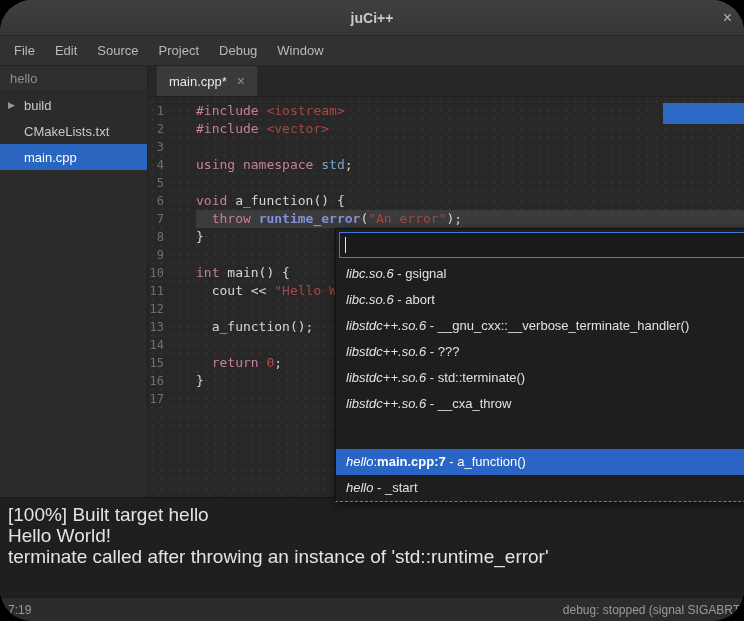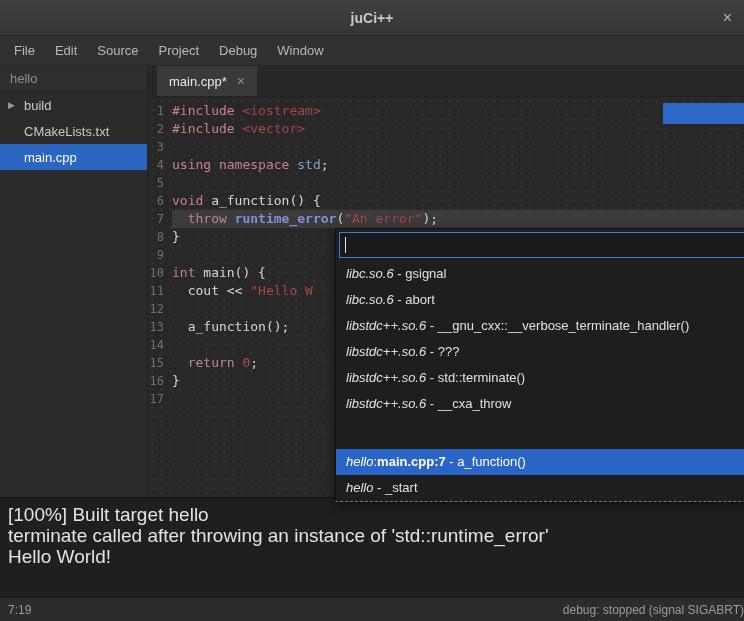--- a/index.html
+++ b/index.html
@@ -1,19 +1,19 @@
 <!DOCTYPE html>
 <html><head>
 <meta charset="utf-8">
 <style>
   * { margin:0; padding:0; box-sizing:border-box; }
   html,body { background:#000; }
   .window {
     width:744px; height:621px; position:relative; overflow:hidden;
-    background:#2b2b2b; font-family:"Liberation Sans",sans-serif; color:#ddd;
+    background:#2b2b2b; font-family:"Liberation Sans",sans-serif; color:#ddd;border-radius:32px;
   }
   
   .titlebar { height:36px; background:linear-gradient(#404040,#363636);
     display:flex; align-items:center; justify-content:center; position:relative;
     border-bottom:1px solid #262626; }
   .title { font-weight:bold; color:#c9c9c9; font-size:14px; }
   .close-btn { position:absolute; right:12px; top:0; bottom:0; display:flex;
     align-items:center; color:#b3b3b3; font-size:16px; cursor:default; }
   
   .menubar { height:30px; background:#313131; display:flex; align-items:center;
@@ -39,21 +39,21 @@
   .tab-close { color:#8f8f8f; font-size:14px; }
   
   .editor { flex:1; position:relative; background:#282828; overflow:hidden;
     font-family:"DejaVu Sans Mono",monospace; font-size:13px;
     background-image:radial-gradient(#323232 1px, transparent 1.2px);
     background-size:9px 9px; }
   .code-lines { padding-top:5px; }
   .line { display:flex; height:18px; line-height:18px; }
   .ln { width:24px; text-align:right; padding-right:8px; color:#6f6f6f;
     flex:none; font-size:12px; }
-  .code { white-space:pre; color:#d6d6d6; flex:1; }
+  .code { white-space:pre; color:#d6d6d6; flex:1;margin-left:24px; }
   .line.current .code { background:#3b3b3b; }
   .tok-pp   { color:#cc7f8c; }
   .tok-kw   { color:#c77f9e; }
   .tok-str  { color:#a94747; }
   .tok-ns   { color:#7ba3c4; }
   .tok-type { color:#8291d8; font-weight:bold; }
   .tok-num  { color:#b0524f; }
   .scroll-thumb { position:absolute; top:6px; right:0; width:81px; height:21px;
     background:#2d6ac6; }
   
@@ -214,22 +214,22 @@
         <div class="pop-item"><span class="lib">libstdc++.so.6</span> - <span>???</span></div>
         <div class="pop-item"><span class="lib">libstdc++.so.6</span> - <span>std::terminate()</span></div>
         <div class="pop-item"><span class="lib">libstdc++.so.6</span> - <span>__cxa_throw</span></div>
         <div class="pop-item selected"><span class="lib">hello</span>:<span class="loc">main.cpp:7</span> - <span>a_function()</span></div>
         <div class="pop-item"><span class="lib">hello</span> - <span>_start</span></div>
       </div>
   </div>
 
   <div class="output">
       <div class="out-line">[100%] Built target hello</div>
+      <div class="out-line">Hello World!</div>
       <div class="out-line">terminate called after throwing an instance of 'std::runtime_error'</div>
-      <div class="out-line">Hello World!</div>
     </div>
 
   <div class="statusbar">
     <span class="status-center">debug: stopped (signal SIGABRT)</span>
     <span class="status-left">7:19</span>
   </div>
 
 </div>
 
 </body></html>

